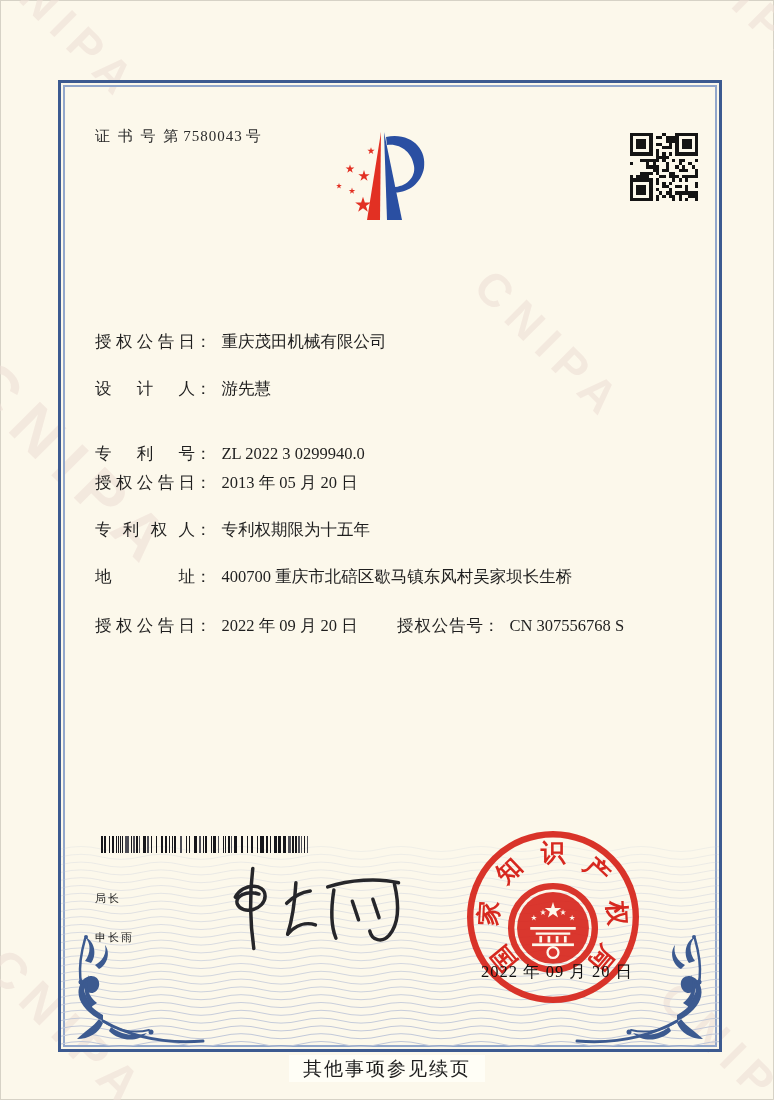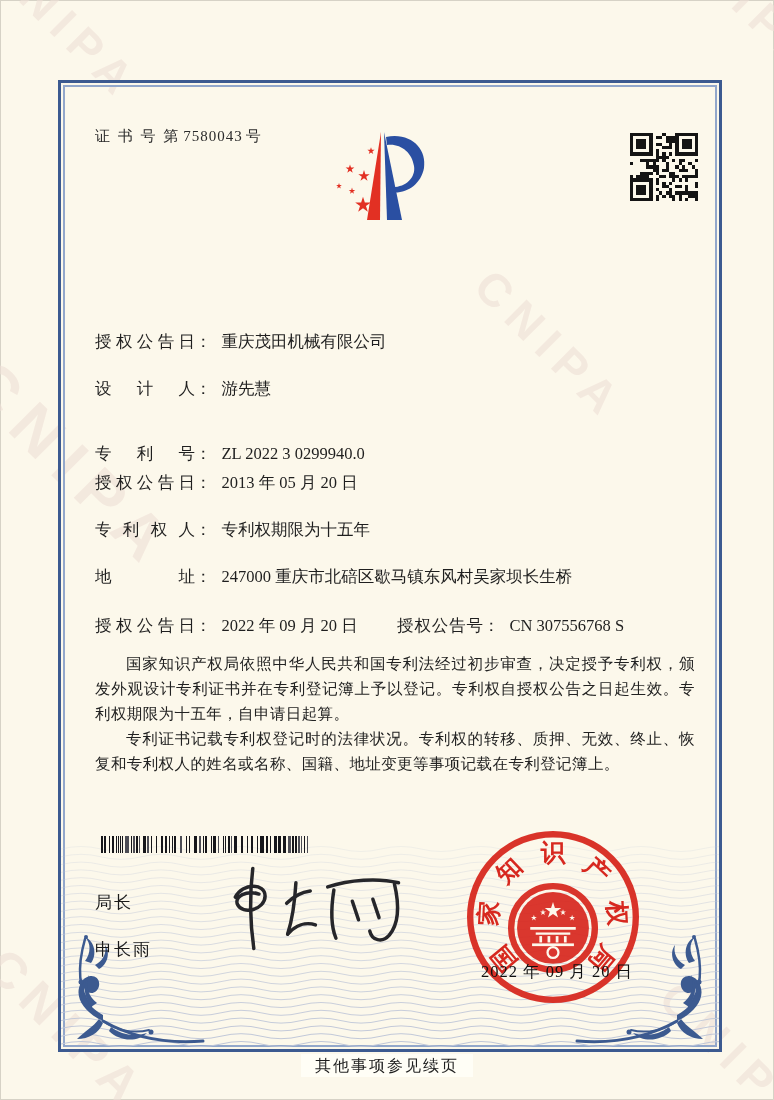--- a/index.html
+++ b/index.html
@@ -36,27 +36,27 @@
          text-align:justify;letter-spacing:.4px;color:#222;}
   .paras p{margin:0;text-indent:2em;}
   
   .panel{position:absolute;left:61px;top:845px;width:658px;height:204px;}
   .waves{position:absolute;left:0;top:0;width:100%;height:100%;}
   .flourish{position:absolute;width:150px;height:120px;}
   .fl-left{left:-6px;bottom:-4px;}
   .fl-right{right:-6px;bottom:-4px;transform:scaleX(-1);}
   .barcode{position:absolute;left:101px;top:836px;}
   .signer{position:absolute;left:95px;top:891px;font-family:Liberation Sans, sans-serif;
-          font-size:17px;color:#1a1a1a;letter-spacing:2px;}
+          font-size:11px;color:#1a1a1a;letter-spacing:2px;}
   .signer .name{margin-top:24px;}
   .signature{position:absolute;left:222px;top:862px;}
   .seal{position:absolute;left:462px;top:826px;}
   .seal-date{position:absolute;left:468px;top:961px;width:178px;text-align:center;font-size:16.5px;
              color:#101010;letter-spacing:1px;white-space:nowrap;}
-  .footnote{position:absolute;left:0;top:1056px;width:774px;text-align:center;font-size:16px;font-family:Liberation Serif, serif;}
+  .footnote{position:absolute;left:0;top:1056px;width:774px;text-align:center;font-size:19px;font-family:Liberation Serif, serif;}
   .footnote span{background:#fffef6;padding:3px 14px;letter-spacing:2px;}
 </style>
 </head>
 <body>
 
 <div class="page">
 
   <span class="wm wm1">CNIPA</span>
   <span class="wm wm2">CNIPA</span>
   <span class="wm wm3">CNIPA</span>
@@ -372,34 +372,30 @@
     <div class="frow" style="top:112px">
       <span class="flabel">专利号</span><span class="fcolon">：</span><span>ZL 2022 3 0299940.0</span>
     </div>
     <div class="frow" style="top:141px">
       <span class="flabel">授权公告日</span><span class="fcolon">：</span><span>2013 年 05 月 20 日</span>
     </div>
     <div class="frow" style="top:188px">
       <span class="flabel">专利权人</span><span class="fcolon">：</span><span>专利权期限为十五年</span>
     </div>
     <div class="frow" style="top:235px">
-      <span class="flabel">地址</span><span class="fcolon">：</span><span>247000 重庆市北碚区歇马镇东风村吴家坝长生桥</span>
+      <span class="flabel">地址</span><span class="fcolon">：</span><span>400700 重庆市北碚区歇马镇东风村吴家坝长生桥</span>
     </div>
     <div class="frow" style="top:284px">
       <span class="flabel">授权公告日</span><span class="fcolon">：</span><span>2022 年 09 月 20 日</span>
       <span class="g2">
         <span class="flabel w5">授权公告号</span><span class="fcolon">：</span><span>CN 307556768 S</span>
       </span>
     </div>
   </div>
 
-  <div class="paras">
-    <p>国家知识产权局依照中华人民共和国专利法经过初步审查，决定授予专利权，颁发外观设计专利证书并在专利登记簿上予以登记。专利权自授权公告之日起生效。专利权期限为十五年，自申请日起算。</p>
-    <p>专利证书记载专利权登记时的法律状况。专利权的转移、质押、无效、终止、恢复和专利权人的姓名或名称、国籍、地址变更等事项记载在专利登记簿上。</p>
-  </div>
 
   <svg class="barcode" id="barcode-svg" width="210" height="17" viewBox="0 0 210 17" preserveAspectRatio="none">
       <rect x="0" y="0" width="2" height="17" fill="#16161a"></rect>
       <rect x="3" y="0" width="2" height="17" fill="#16161a"></rect>
       <rect x="8" y="0" width="1" height="17" fill="#16161a"></rect>
       <rect x="11" y="0" width="2" height="17" fill="#16161a"></rect>
       <rect x="15" y="0" width="1" height="17" fill="#16161a"></rect>
       <rect x="17" y="0" width="1" height="17" fill="#16161a"></rect>
       <rect x="19" y="0" width="1" height="17" fill="#16161a"></rect>
       <rect x="21" y="0" width="1" height="17" fill="#16161a"></rect>

